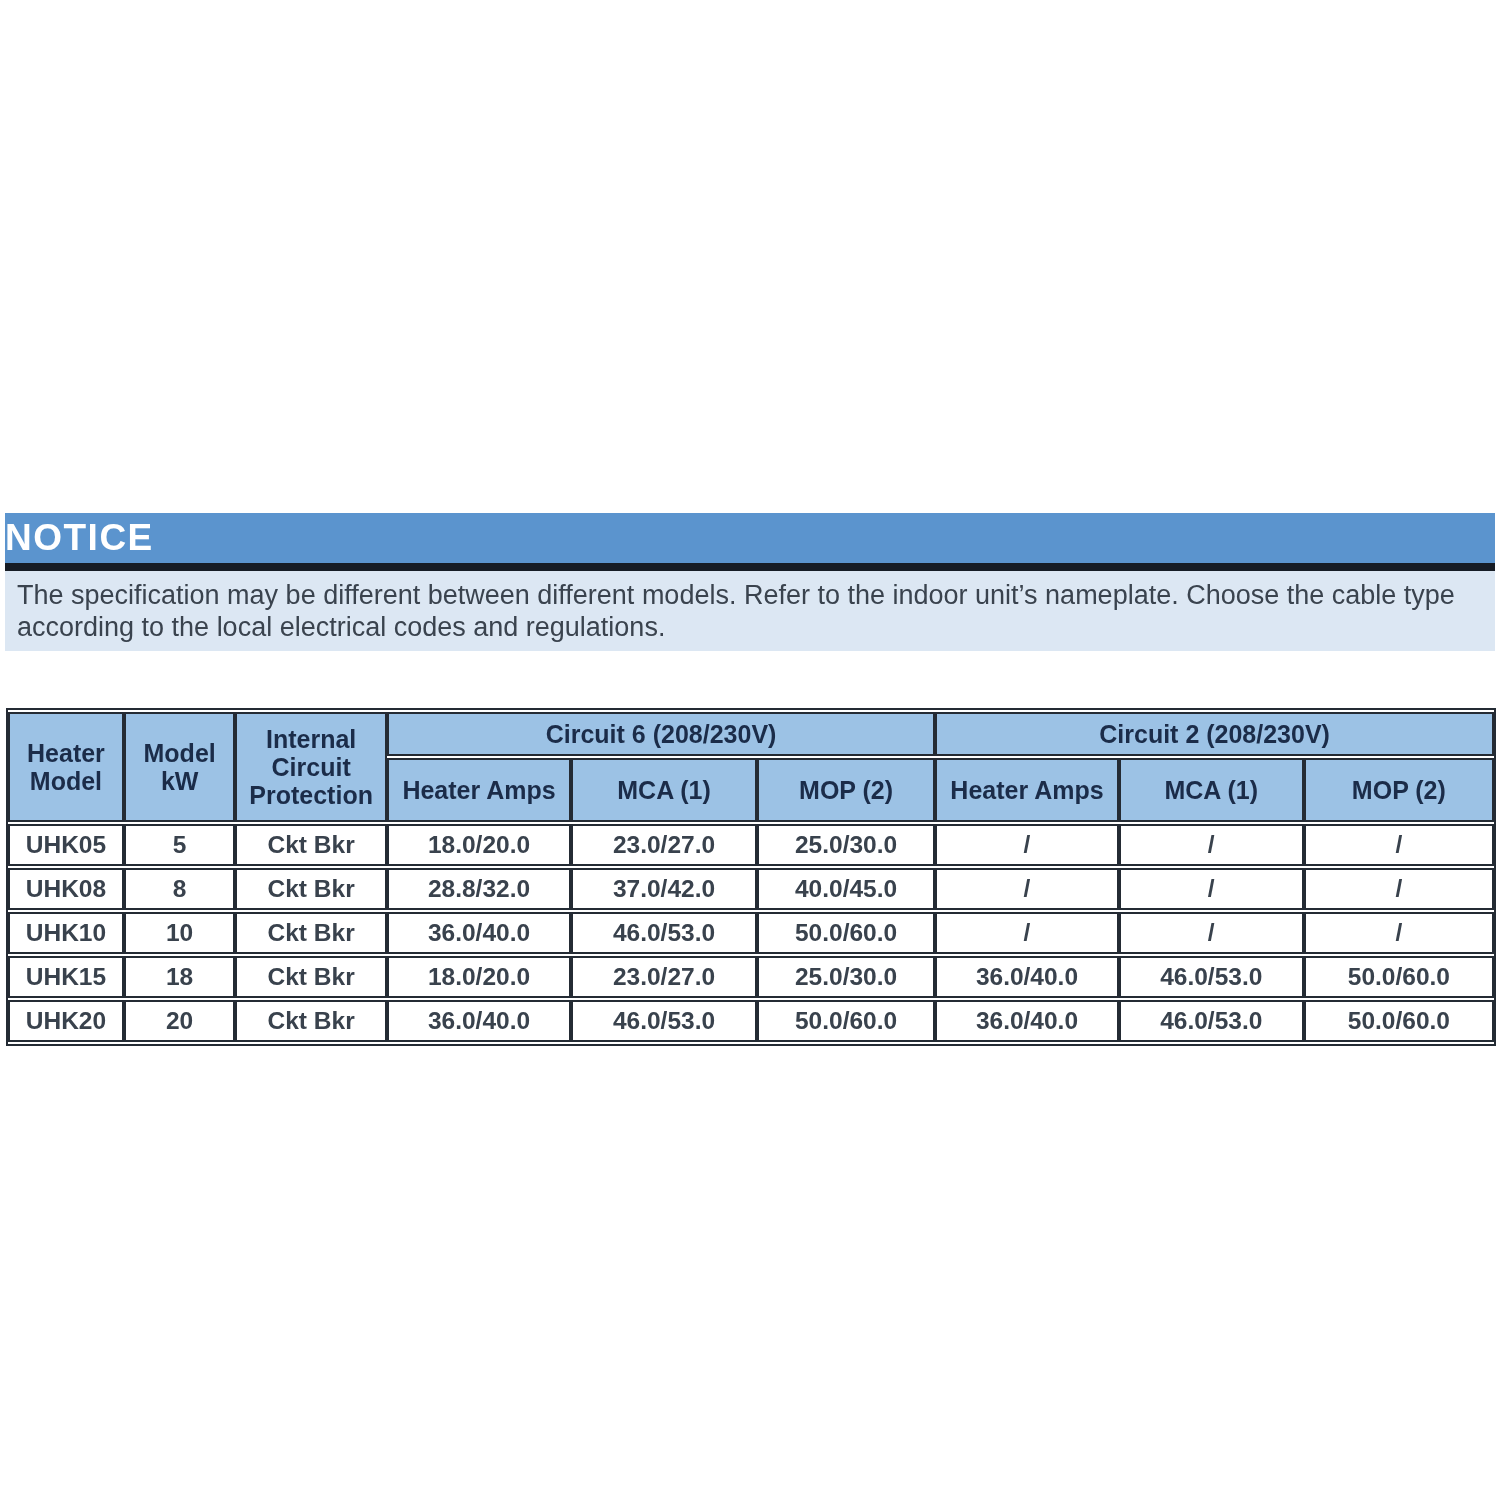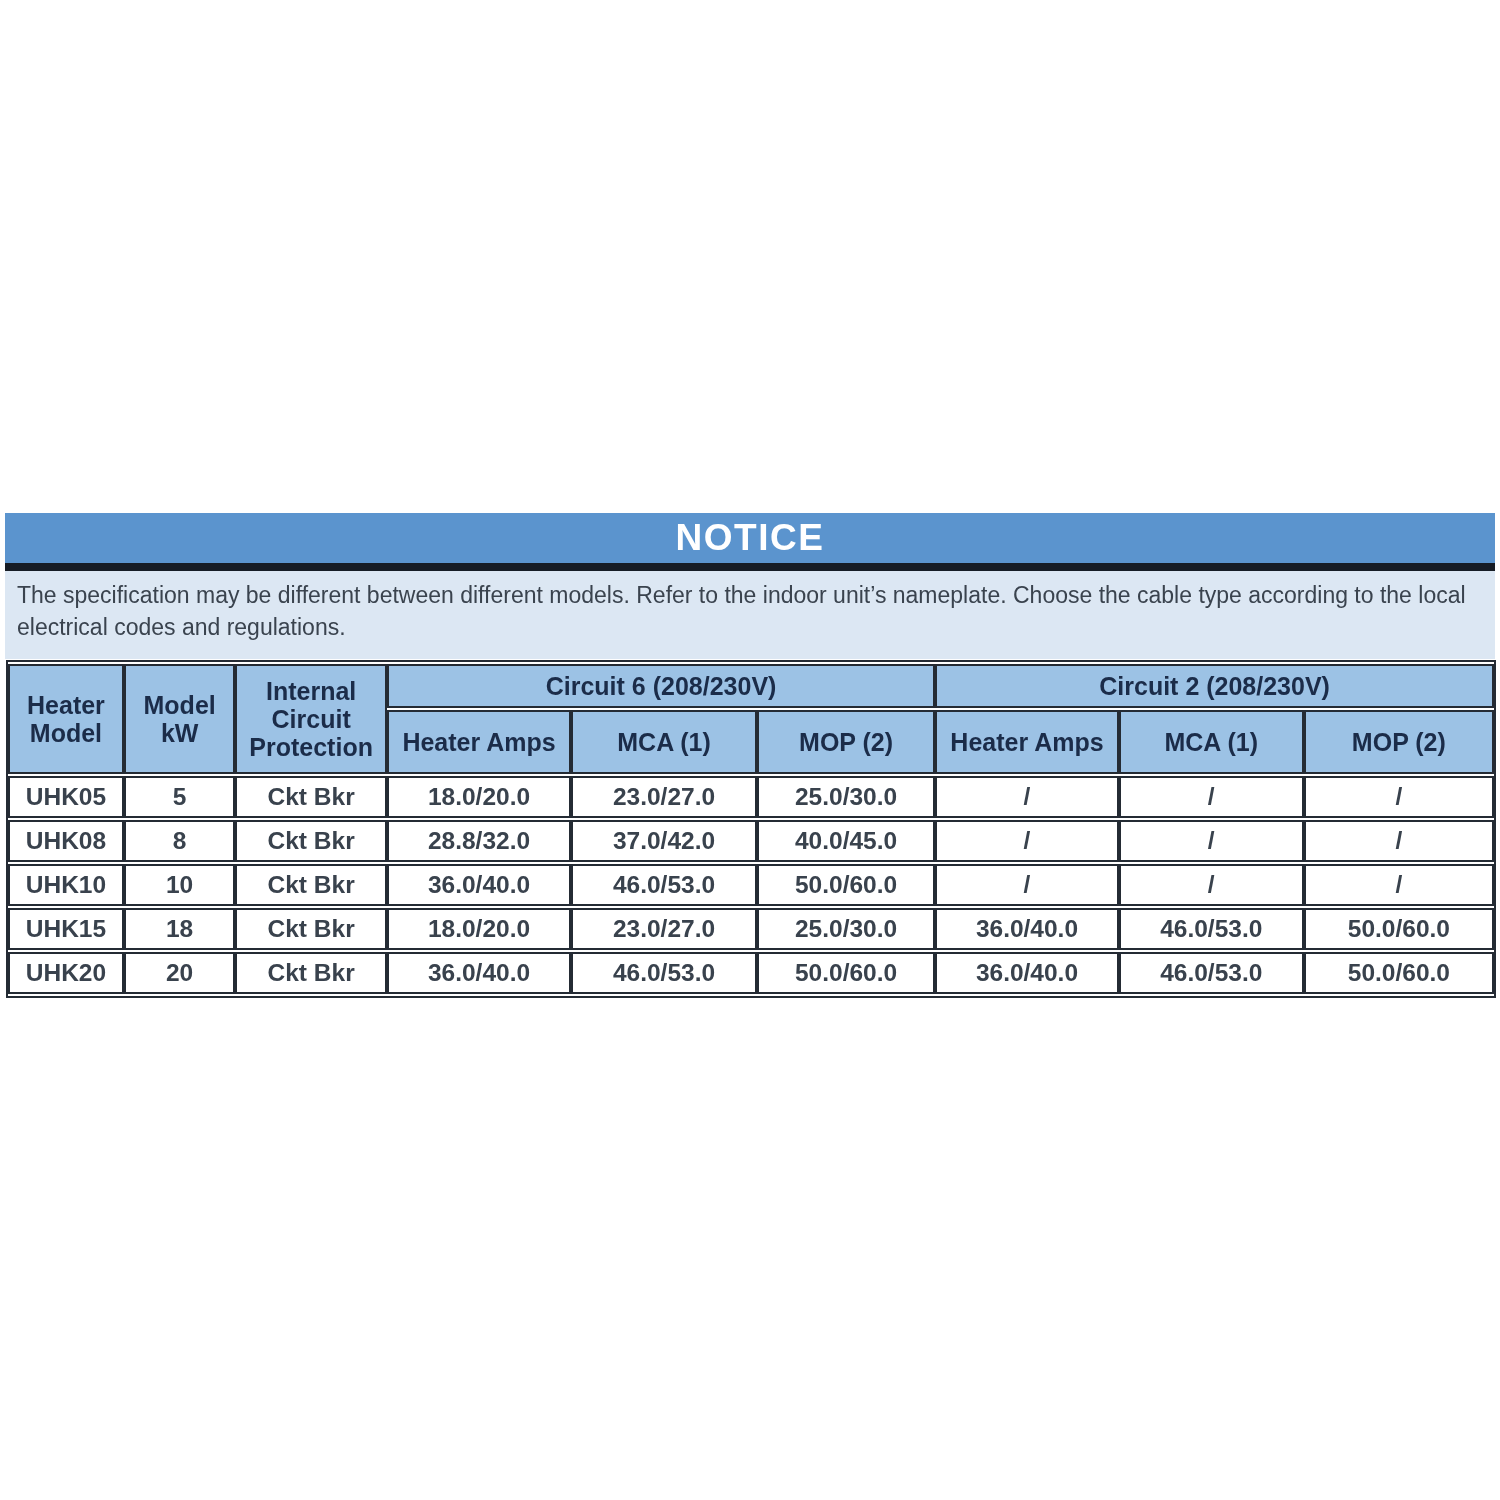--- a/index.html
+++ b/index.html
@@ -19,44 +19,44 @@
     position: absolute;
     top: 513px;
     left: 5px;
     width: 1490px;
   }
   .notice-band {
     height: 50px;
     background: #5b94ce;
     display: flex;
     align-items: center;
-    justify-content: center;
+    justify-content: flex-start;
   }
   .notice-title {
     color: #ffffff;
     font-weight: bold;
     font-size: 37px;
     letter-spacing: 1.5px;
   }
   .notice-divider {
     height: 8px;
     background: #161c25;
   }
   .notice-body {
     background: #dce7f3;
     color: #3a434e;
-    font-size: 23px;
+    font-size: 27px;
     line-height: 32px;
-    padding: 8px 12px 16px 12px;
+    padding: 8px 12px 8px 12px;
   }
 
   
   .table-wrap {
     position: absolute;
-    top: 660px;
+    top: 708px;
     left: 6px;
     width: 1486px;
     border: 2px solid #242b34;
     background: #ffffff;
   }
   table.spec {
     width: 100%;
     border-collapse: separate;
     border-spacing: 0 2px;
     table-layout: fixed;

